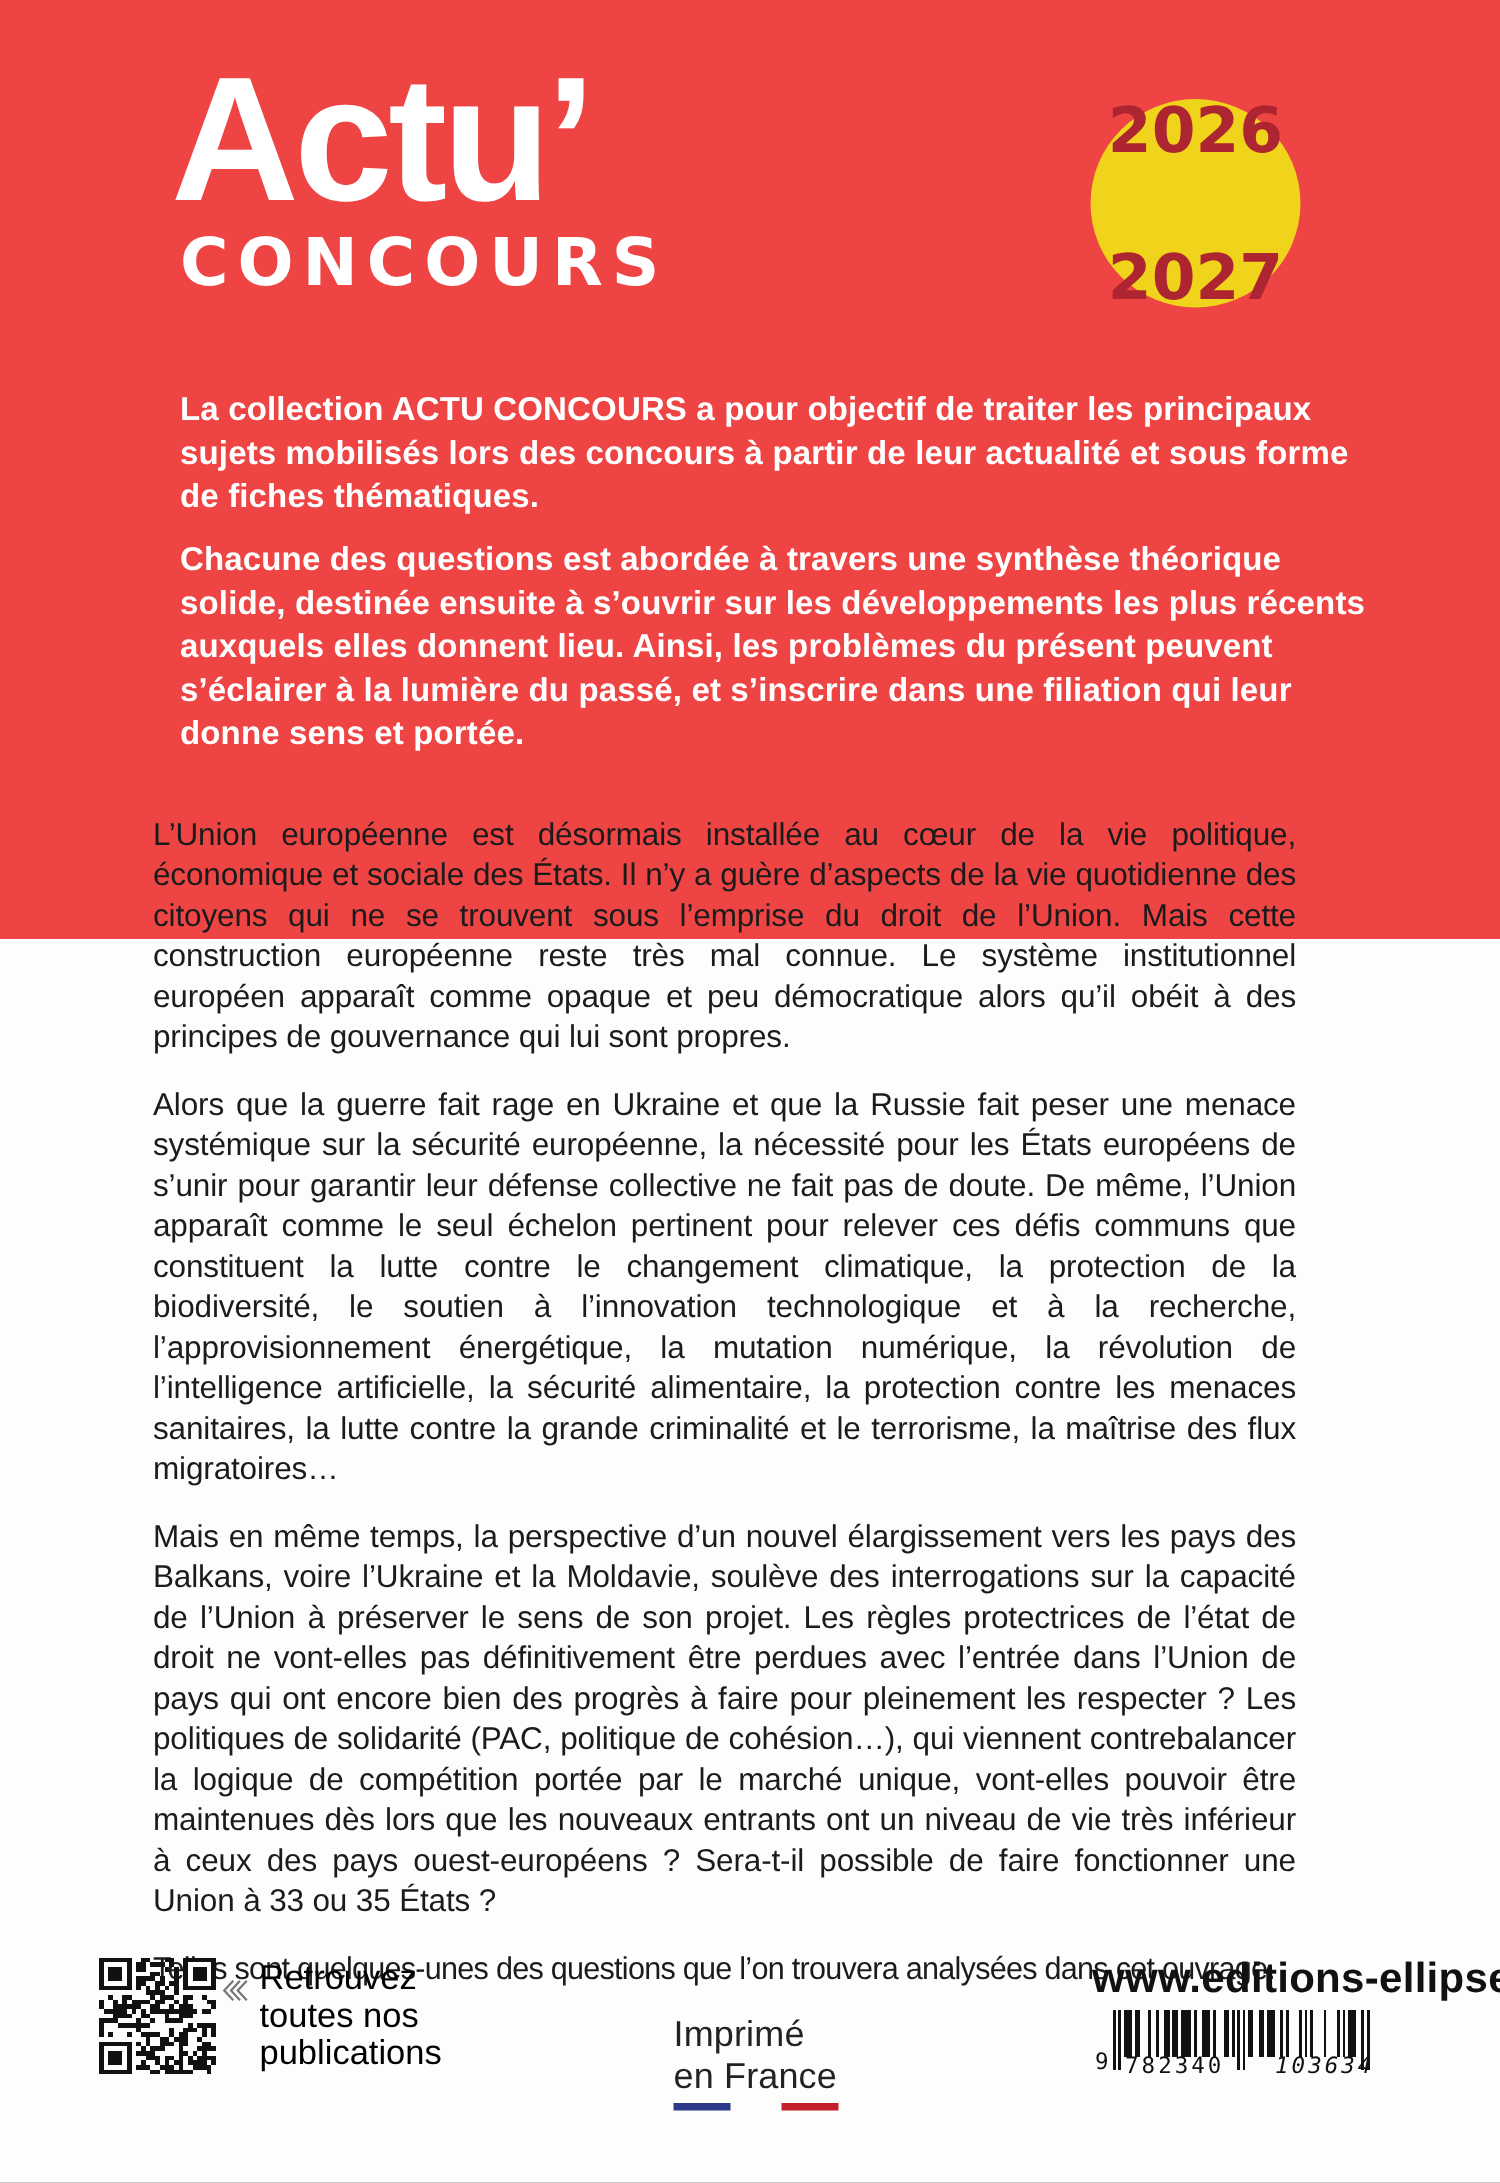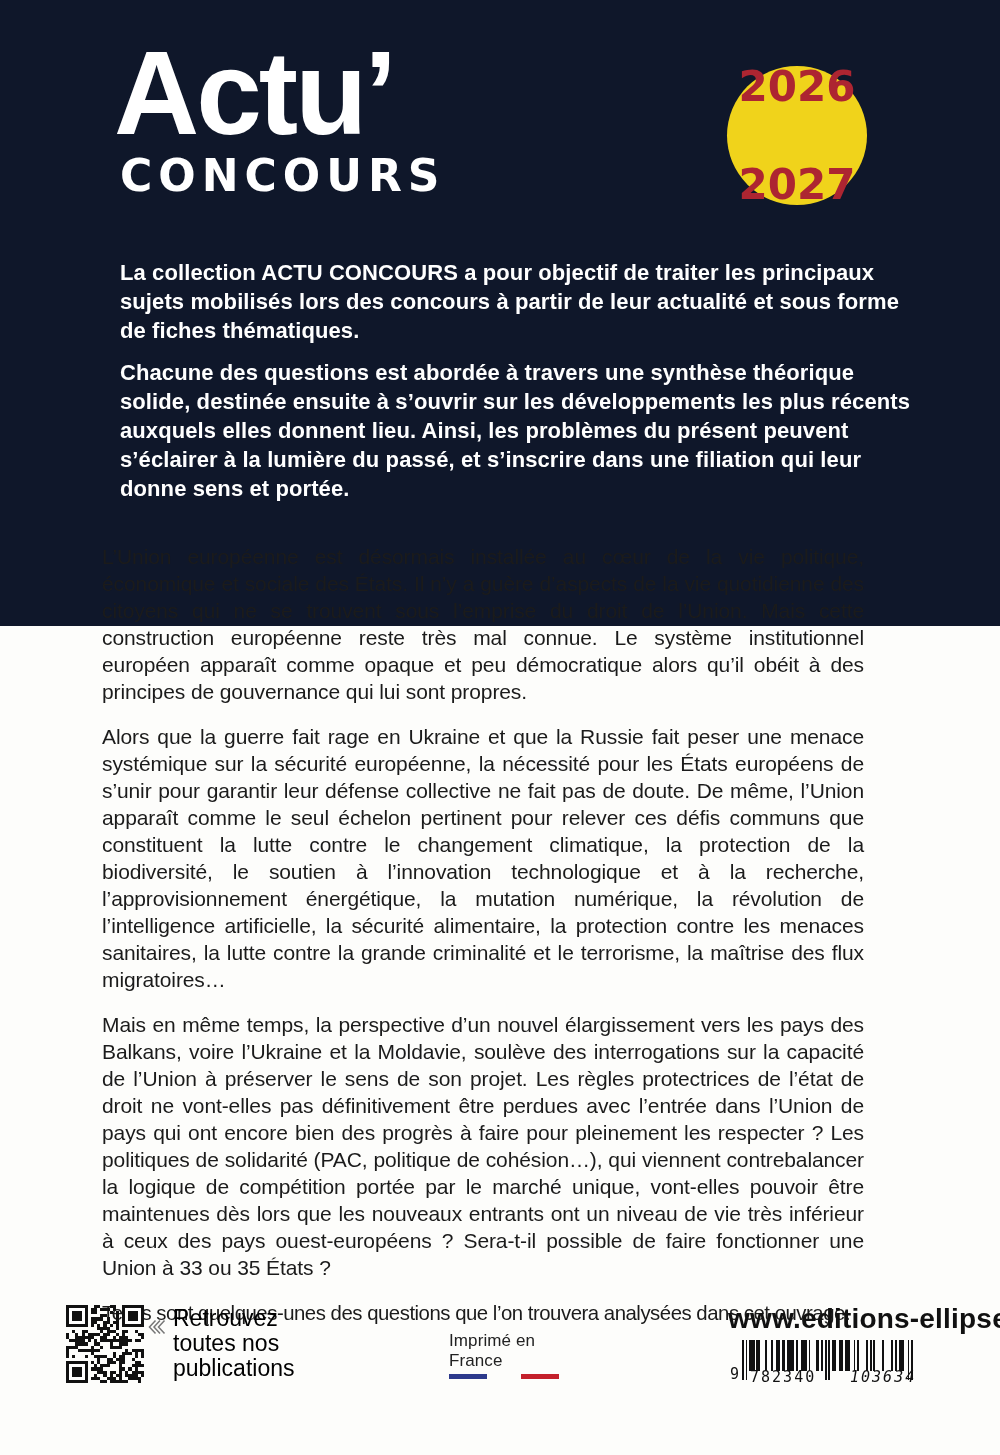--- a/index.html
+++ b/index.html
@@ -3,21 +3,21 @@
 <meta charset="utf-8">
 <style>
   html,body{margin:0;padding:0;background:#9a9a9a;}
   .page{
     position:relative;width:1000px;height:1455px;margin:0 auto;
     background:#fdfdfb;overflow:hidden;
     font-family:"Liberation Sans",sans-serif;color:#1b1b1b;
   }
 
   
-  .band{position:absolute;left:0;top:0;width:1000px;height:626px;background:#0f172a;}
+  .band{position:absolute;left:0;top:0;width:1000px;height:626px;background:#ef4444;}
   .logo-title{
     position:absolute;left:114px;top:34px;line-height:1;
     color:#ffffff;font-size:118px;font-weight:900;letter-spacing:-3px;
     font-family:"Liberation Sans",sans-serif;
   }
   .logo-sub{
     position:absolute;left:120px;top:154px;line-height:1;
     color:#ffffff;font-size:44px;font-weight:700;letter-spacing:6px;
     font-family:"DejaVu Sans",sans-serif;
   }
@@ -45,21 +45,21 @@
   .main p.last{
     text-align:left;white-space:nowrap;letter-spacing:-.5px;
     transform:scaleX(.97);transform-origin:0 50%;
   }
 
   
   .qr{position:absolute;left:66px;top:1305px;width:78px;height:78px;}
   .chevrons{position:absolute;left:148px;top:1318px;}
   .pub{position:absolute;left:173px;top:1306px;font-size:23px;line-height:25px;color:#000000;}
   .printed{position:absolute;left:449px;top:1331px;width:120px;text-align:left;}
-  .printed .lbl{font-size:17px;color:#222222;letter-spacing:.1px;}
+  .printed .lbl{font-size:24px;color:#222222;letter-spacing:.1px;margin-top:12px;}
   .flag{display:flex;margin-top:3px;height:5px;width:110px;}
   .flag .b{width:38px;background:#2D3A8C;}
   .flag .w{width:34px;background:transparent;}
   .flag .r{width:38px;background:#C4202B;}
 
   .siteblock{position:absolute;left:728px;top:1303px;width:198px;text-align:center;}
   .site{font-size:28px;font-weight:700;color:#111111;letter-spacing:.2px;white-space:nowrap;}
   .barcode{display:flex;align-items:flex-end;justify-content:flex-start;margin-top:5px;padding-left:2px;}
   .bc-lead{font-family:"DejaVu Sans Mono",monospace;font-size:15px;color:#111;margin:0 3px -1px 0;}
   .bc-main{display:flex;flex-direction:column;justify-content:space-between;}

